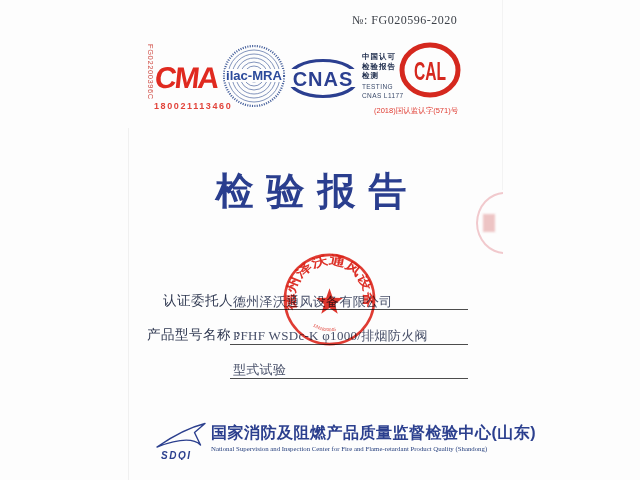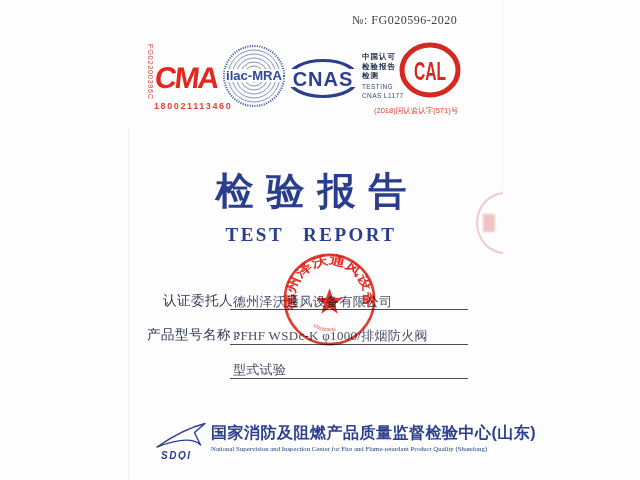--- a/index.html
+++ b/index.html
@@ -108,21 +108,20 @@
   </div>
 
   <svg class="abs cal-svg" width="64" height="62" viewBox="0 0 64 62">
     <ellipse cx="32" cy="28" rx="28" ry="25" fill="none" stroke="#d5281e" stroke-width="5"></ellipse>
     <text x="32" y="38" text-anchor="middle" font-size="26" font-weight="bold" fill="#d5281e" textLength="32" lengthAdjust="spacingAndGlyphs">CAL</text>
   </svg>
   <div class="abs cal-caption">(2018)国认监认字(571)号</div>
 
   <div class="abs titles">
     <div class="title-cn">检验报告</div>
-    <div class="title-en">TEST REPORT</div>
   </div>
 
   <div class="abs partial-seal">
     <div class="ring"></div>
     <div class="blob"></div>
   </div>
 
   <div class="abs form-label r1l">认证委托人：</div>
   <div class="abs form-value r1v">德州泽沃通风设备有限公司</div>
   <div class="abs rule r1u"></div>

